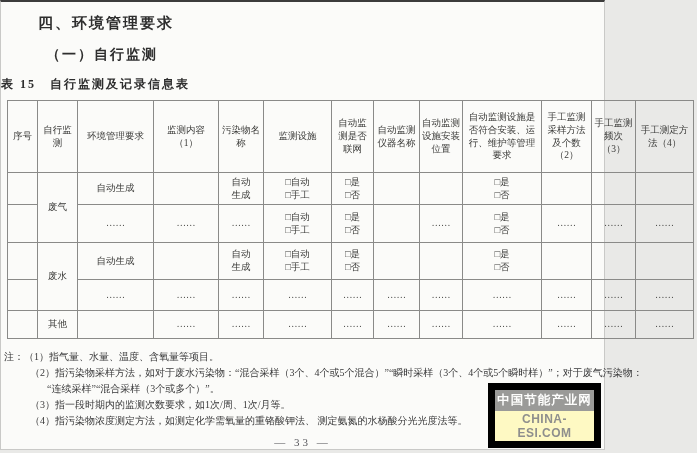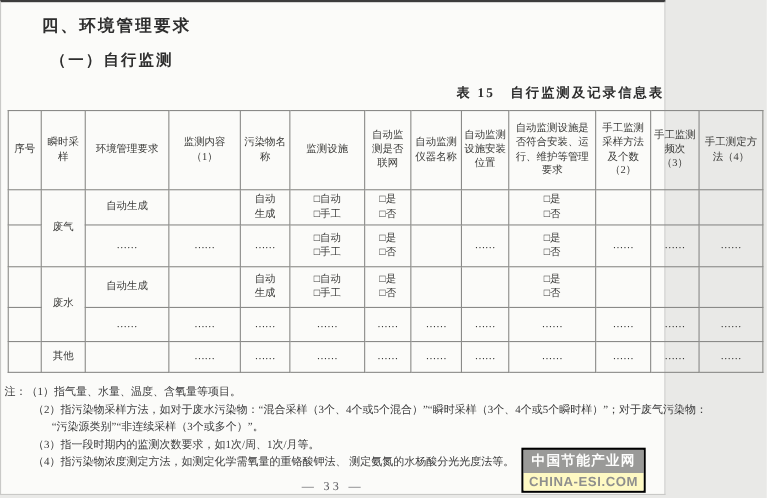--- a/index.html
+++ b/index.html
@@ -11,21 +11,21 @@
   }
   .page{
     position:relative;width:605px;height:450px;
     background:#fbfbf9;
     border-top:2px solid #3c3c3c;border-left:1px solid #c9c9c7;
     border-right:1px solid #c9c9c7;border-bottom:1px solid #c9c9c7;
     box-sizing:border-box;
   }
   .h1{font-size:15px;font-weight:bold;margin:12px 0 0 37px;letter-spacing:2px;}
   .h2{font-size:14px;font-weight:bold;margin:13px 0 0 45px;letter-spacing:2px;}
-  .caption{font-size:12px;font-weight:bold;text-align:right;margin-top:12px;letter-spacing:2px;}
+  .caption{font-size:12px;font-weight:bold;text-align:left;margin-top:12px;letter-spacing:2px;}
   table.grid{
     border-collapse:collapse;table-layout:fixed;
     margin:7px 5px 0 6px;width:686px;
   }
   table.grid th, table.grid td{
     border:1px solid #8a8a88;
     font-size:9.5px;line-height:1.35;
     text-align:center;vertical-align:middle;
     padding:1px 2px;box-sizing:border-box;
     white-space:pre-line;word-break:break-all;
@@ -41,22 +41,22 @@
   .notes{margin:10px 4px 0 3px;font-size:10px;line-height:16px;color:#39393a;}
   .note-line{white-space:nowrap;}
   .ind0{margin-left:0;}
   .ind1{margin-left:26px;}
   .ind2{margin-left:43px;}
   .pageno{
     text-align:center;font-size:11px;color:#55555a;
     margin-top:7px;letter-spacing:3px;
   }
   .watermark{
-    position:absolute;right:17px;bottom:1px;width:113px;
-    border:2px solid #000000;box-sizing:border-box;
+    position:absolute;right:3px;bottom:1px;width:113px;
+    border:7px solid #000000;box-sizing:border-box;
     font-family:"Liberation Sans","DejaVu Sans",sans-serif;
     text-align:center;
   }
   .wm-top{
     background:#9a9a98;color:#fdfdfc;
     font-size:12.5px;font-weight:bold;
     padding:2px 0 2px 0;letter-spacing:1px;
   }
   .wm-bottom{
     background:#fef9c3;color:#8f8f8d;
@@ -85,21 +85,21 @@
         <col style="width:46px">
         <col style="width:43px">
       <col style="width:79px">
         <col style="width:50px">
         <col style="width:44px">
       <col style="width:58px">
     </colgroup>
     <thead>
         <tr>
           <th>序号</th>
-          <th>瞬时采样</th>
+          <th>自行监测</th>
           <th>环境管理要求</th>
           <th>监测内容（1）</th>
           <th>污染物名称</th>
           <th>监测设施</th>
           <th>自动监测是否联网</th>
           <th>自动监测仪器名称</th>
           <th>自动监测设施安装位置</th>
           <th>自动监测设施是否符合安装、运行、维护等管理要求</th>
           <th>手工监测采样方法及个数（2）</th>
           <th>手工监测频次（3）</th>
@@ -190,21 +190,21 @@
           <td>……</td>
           <td>……</td>
           <td>……</td>
         </tr>
       </tbody>
   </table>
 
   <div class="notes">
       <div class="note-line ind0">注：（1）指气量、水量、温度、含氧量等项目。</div>
       <div class="note-line ind1">（2）指污染物采样方法，如对于废水污染物：“混合采样（3个、4个或5个混合）”“瞬时采样（3个、4个或5个瞬时样）”；对于废气污染物：</div>
-      <div class="note-line ind2">“污染源类别”“非连续采样（3个或多个）”。</div>
+      <div class="note-line ind2">“连续采样”“混合采样（3个或多个）”。</div>
       <div class="note-line ind1">（3）指一段时期内的监测次数要求，如1次/周、1次/月等。</div>
       <div class="note-line ind1">（4）指污染物浓度测定方法，如测定化学需氧量的重铬酸钾法、 测定氨氮的水杨酸分光光度法等。</div>
     </div>
 
   <div class="pageno">— 33 —</div>
 
   <div class="watermark">
     <div class="wm-top">中国节能产业网</div>
     <div class="wm-bottom">CHINA-ESI.COM</div>
   </div>

